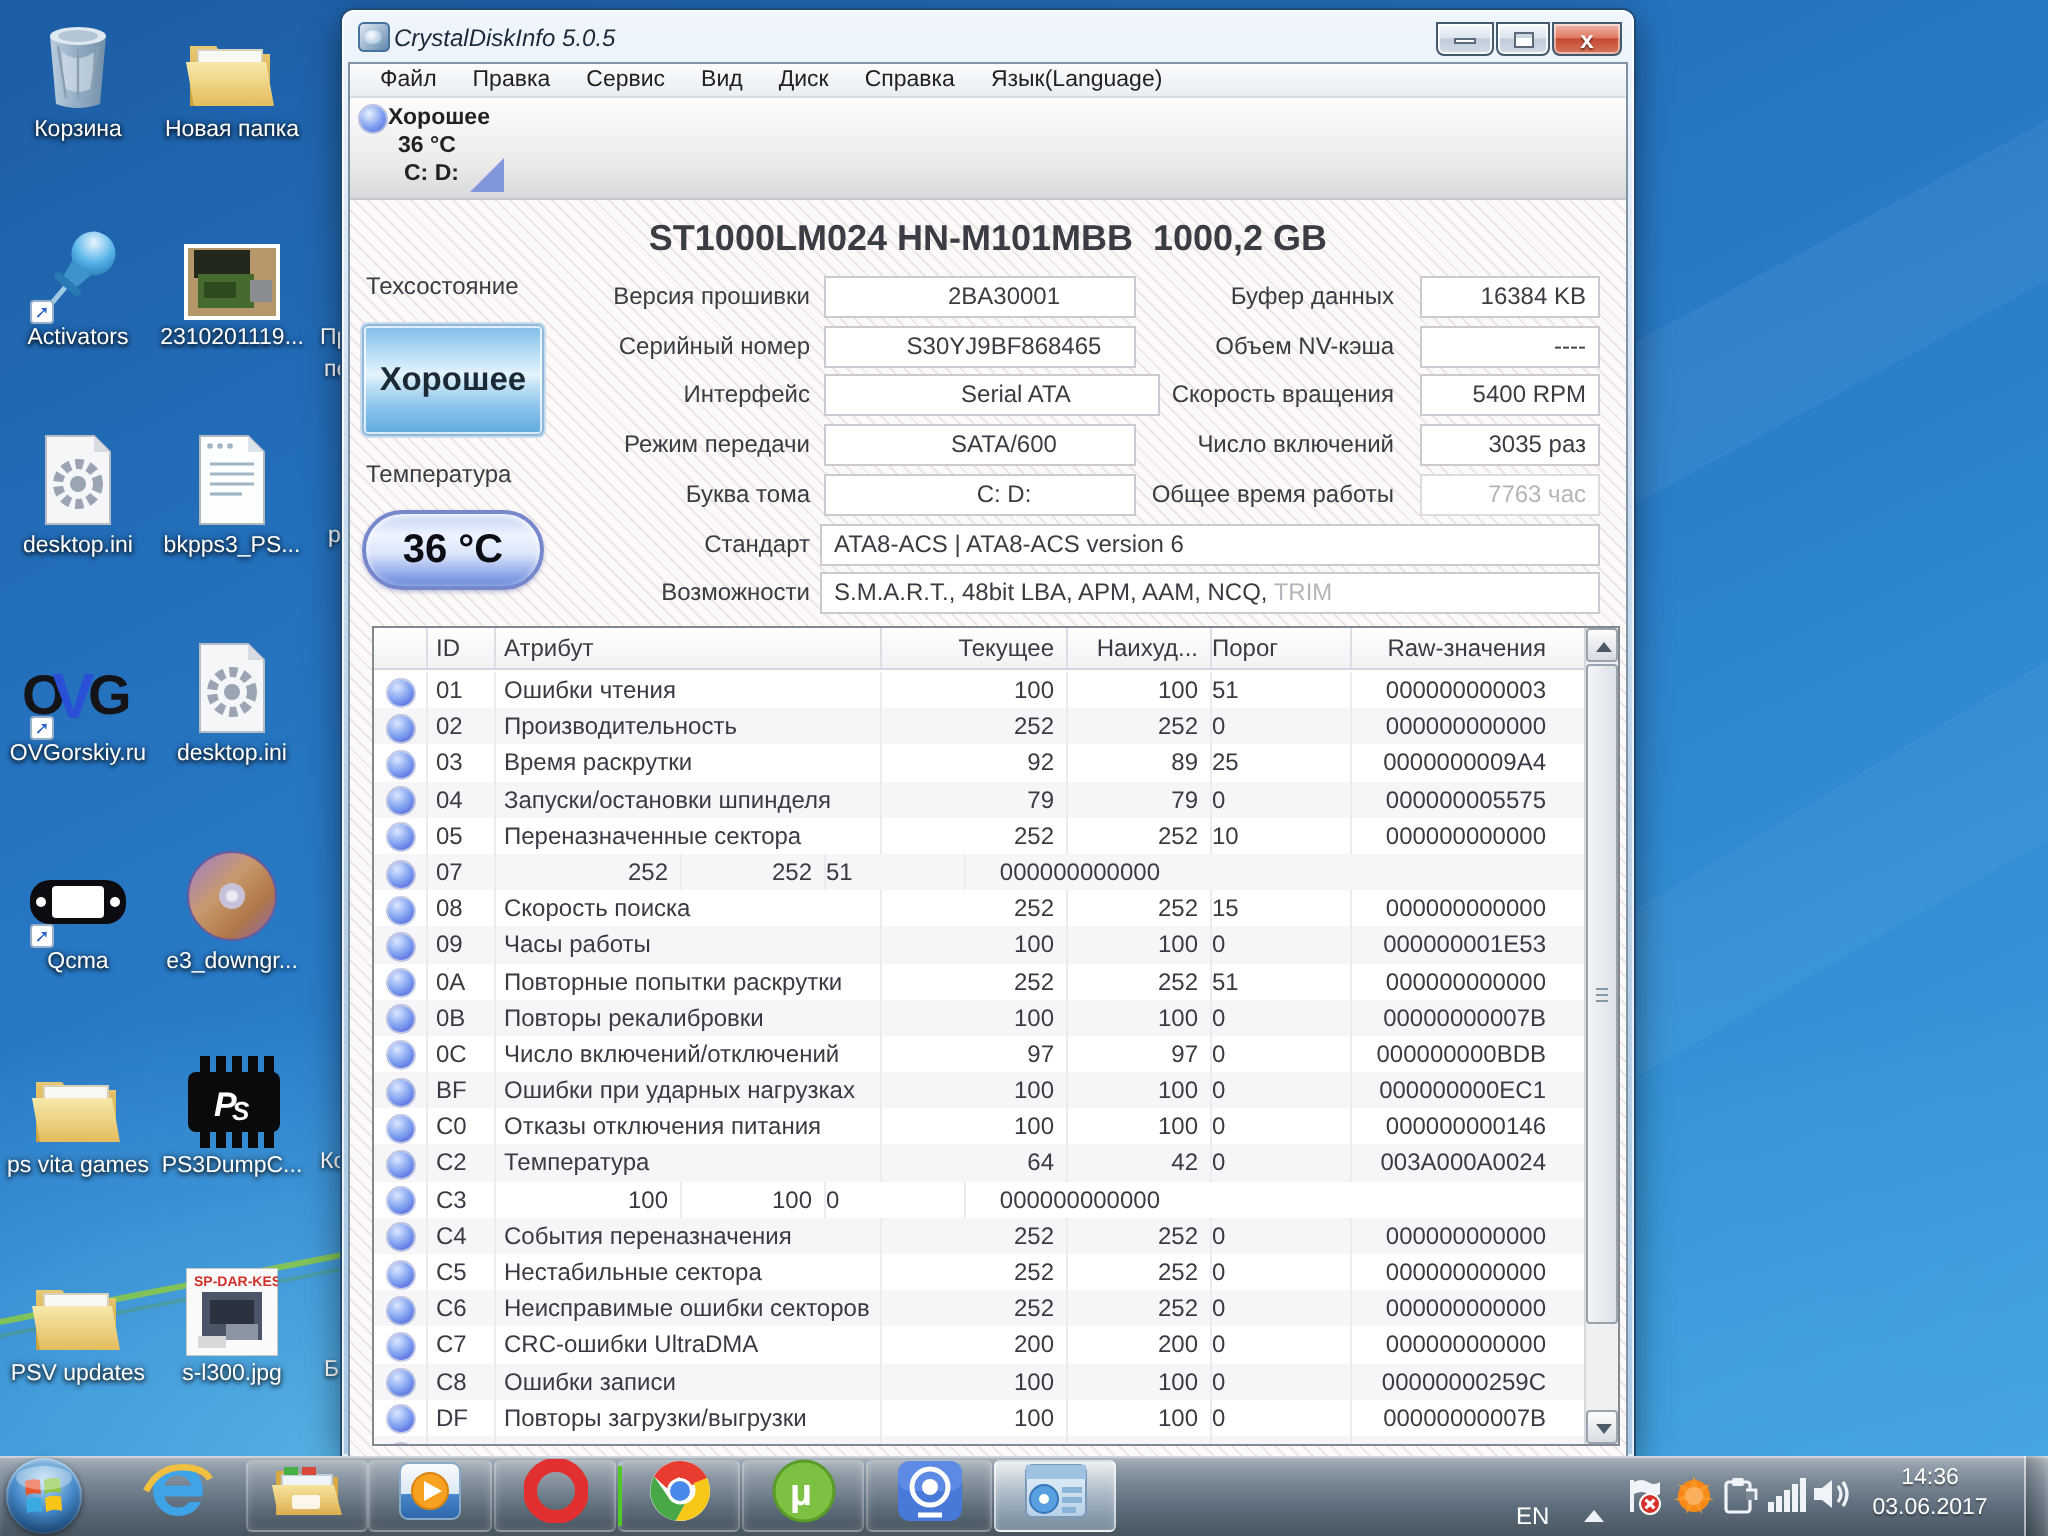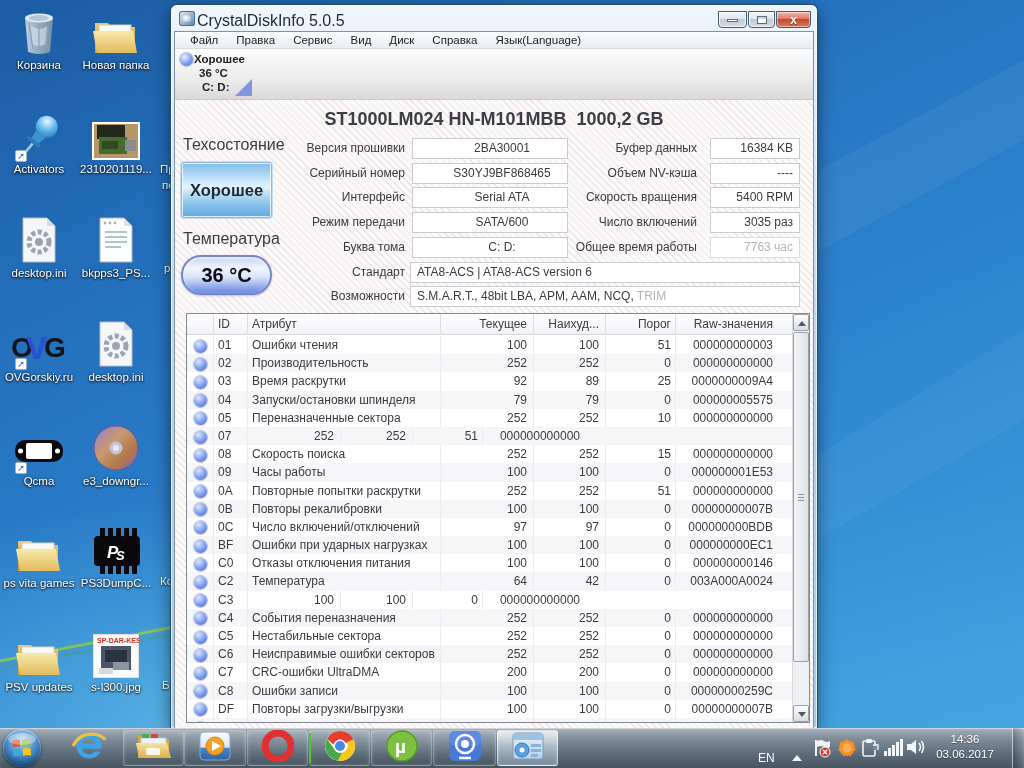--- a/index.html
+++ b/index.html
@@ -16,21 +16,21 @@
   .shortcut-badge { position:absolute; left:22px; bottom:-2px; width:12px; height:12px; background:#fff; border:1px solid #9ab0c8; border-radius:2px; font-size:9px; line-height:10px; color:#2a64c8; }
   .frag { position:absolute; z-index:1; font-size:11.5px; color:#fff; text-shadow:0 1px 2px rgba(0,0,0,.9); }
 
   
   #win { position:absolute; left:171px; top:5px; width:646px; height:723px; z-index:5;
     border-radius:6px 6px 0 0;
     background:linear-gradient(#f0f6fc,#cfdff0 30%,#b9cfe6 60%,#accae4);
     box-shadow:0 0 0 1px #204a72, 0 5px 18px rgba(0,0,0,.5), inset 0 0 0 1px rgba(255,255,255,.7);
   }
   #titlebar { position:absolute; left:0; top:0; right:0; height:27px; }
-  #title-text { position:absolute; left:26px; top:7px; font-size:16px; color:#1c2a38; }
+  #title-text { position:absolute; left:26px; top:7px; font-size:12px; color:#1c2a38;font-style:italic; }
   #app-icon { position:absolute; left:8px; top:6px; width:16px; height:15px; border-radius:3px;
      background:linear-gradient(135deg,#e8eef4,#9ab4cc 55%,#5580aa); box-shadow:0 0 0 1px #46729c inset; }
   #app-icon:after { content:""; position:absolute; left:3px; top:4px; width:9px; height:7px; border-radius:50%; background:radial-gradient(circle at 40% 35%,#fff,#bcd2e8 60%,#88aacc); }
   .winbtn { position:absolute; top:6px; height:17px; border:1px solid #43596e; border-radius:0 0 4px 4px;
      background:linear-gradient(#f4f8fb,#dde6ee 45%,#bfccd9 50%,#d3dde7); box-shadow:inset 0 0 0 1px rgba(255,255,255,.8); }
   #btn-min { right:70px; width:29px; }
   #btn-max { right:42px; width:27px; }
   #btn-close { right:6px; width:35px; background:linear-gradient(#f2b8ac,#e07a62 45%,#c44b32 50%,#d8765c); box-shadow:inset 0 0 0 1px rgba(255,255,255,.5); }
   #btn-min i { position:absolute; left:8px; right:8px; bottom:5px; height:3px; background:#fff; border:1px solid #5a6a78; }
   #btn-max i { position:absolute; left:8px; top:4px; width:10px; height:8px; border:1px solid #5a6a78; background:#fff; box-shadow:inset 0 2px #cdd8e2; }
@@ -46,21 +46,21 @@
   #disk-status-line { position:absolute; left:15px; top:1px; font-size:11.5px; font-weight:bold; color:#222; }
   #disk-temp-line { position:absolute; left:20px; top:15px; font-size:11.5px; font-weight:bold; color:#222; }
   #disk-letters-line { position:absolute; left:23px; top:29px; font-size:11.5px; font-weight:bold; color:#222; }
   #disk-sel-arrow { position:absolute; left:56px; top:27px; width:0; height:0; border-bottom:17px solid #8296dc; border-left:17px solid transparent; }
 
   #main { position:absolute; left:0; right:0; top:68px; bottom:0;
     background:#fcf9f9;
     background-image:repeating-linear-gradient(45deg, rgba(214,198,206,.4) 0px, rgba(214,198,206,.4) 1px, transparent 1px, transparent 5px); }
   #disk-heading { position:absolute; left:0; right:0; top:9px; text-align:center; font-size:18px; font-weight:bold; color:#3c3c44; white-space:pre; }
 
-  .side-label { position:absolute; font-size:16px; color:#3b3b42; }
+  .side-label { position:absolute; font-size:12px; color:#3b3b42; }
   #health-button { position:absolute; left:6px; top:62px; width:91px; height:56px; border:1px solid #90b8da; border-radius:3px;
     background:linear-gradient(#7fbce8 0%,#b8ddf6 25%,#e4f4fe 45%,#c2e2f6 55%,#8cc4ec 75%,#5fa9dd 100%);
     box-shadow:inset 0 0 0 1px rgba(255,255,255,.75), 0 0 0 1px #c8dcee;
     text-align:center; font-size:16.5px; font-weight:bold; color:#1c2a36; line-height:54px; }
   #temp-button { position:absolute; left:6px; top:155px; width:91px; height:40px; border:2px solid #7787cc; border-radius:20px;
     background:linear-gradient(#c6d4f2 0%,#eef4ff 30%,#dce6fa 55%,#8ca6e8 85%,#6888dc 100%);
     box-shadow:inset 0 1px 3px rgba(255,255,255,.95), 0 1px 2px rgba(40,60,140,.3);
     text-align:center; font-size:20px; font-weight:bold; color:#0c0c14; line-height:36px; }
 
   .fl-label { position:absolute; width:160px; text-align:right; font-size:12px; color:#3b3b42; }
@@ -79,21 +79,21 @@
   .tr { display:flex; height:18.2px; }
   .tr:nth-child(even) { background:#f6f6f8; }
   .td { font-size:12px; color:#3a3a42; border-right:1px solid #ececf0; padding-top:2px; white-space:nowrap; overflow:hidden; }
   .dot-cell { display:flex; align-items:center; justify-content:center; }
   .status-dot { width:13px; height:13px; border-radius:50%; background:radial-gradient(circle at 35% 28%,#dce8ff,#7e9ff0 52%,#4656d4); box-shadow:0 0 0 1px rgba(60,80,170,.3); }
   .c-id { width:34px; padding-left:4px; }
   .c-dot { width:27px; }
   .c-attr { width:193px; padding-left:4px; }
   .c-cur { width:93px; text-align:right; padding-right:6px; }
   .c-worst { width:72px; text-align:right; padding-right:6px; }
-  .c-thr { width:70px; text-align:right; padding-right:4px; }
+  .c-thr { width:70px; padding-right:4px; }
   .c-raw { width:115px; text-align:right; padding-right:18px; border-right:none !important; }
 
   #vscroll { position:absolute; right:0; top:0; width:17px; bottom:0; background:#f0f0f2; border-left:1px solid #d8d8dc; }
   .sbtn { position:absolute; left:0; right:0; height:17px; background:linear-gradient(#fdfdfd,#d8dce1); border:1px solid #9aa4ae; border-radius:2px; }
   #sb-up { top:0; } #sb-down { bottom:0; }
   .sbtn i { position:absolute; left:4px; width:0; height:0; }
   #sb-up i { top:6px; border-left:4px solid transparent; border-right:4px solid transparent; border-bottom:5px solid #4a5a66; }
   #sb-down i { top:6px; border-left:4px solid transparent; border-right:4px solid transparent; border-top:5px solid #4a5a66; }
   #sb-thumb { position:absolute; left:0; right:0; top:18px; height:330px; background:linear-gradient(90deg,#f2f4f6,#dde2e8); border:1px solid #98a2ac; border-radius:2px; }
   #sb-thumb i { position:absolute; left:4px; right:4px; top:50%; height:1px; background:#8a96a2; box-shadow:0 -3px #8a96a2, 0 3px #8a96a2; }
@@ -407,21 +407,21 @@
       <div class="side-label" style="left:8px; top:36px;">Техсостояние</div>
       <div id="health-button">Хорошее</div>
       <div class="side-label" style="left:8px; top:130px;">Температура</div>
       <div id="temp-button">36 °C</div>
       <div id="fields-layer">
           <div class="fl-label" style="top: 41px; left: 70px;">Версия прошивки</div>
           <div class="fl-box center" style="top: 38px; left: 237px; width: 156px;"><span>2BA30001</span></div>
           <div class="fl-label" style="top: 65.7px; left: 70px;">Серийный номер</div>
           <div class="fl-box center" style="top: 62.7px; left: 237px; width: 156px;"><span>S30YJ9BF868465</span></div>
           <div class="fl-label" style="top: 90.4px; left: 70px;">Интерфейс</div>
-          <div class="fl-box center" style="top: 87.4px; left: 237px; width: 156px;"><span>Serial ATA</span></div>
+          <div class="fl-box center" style="top: 87.4px; left: 237px; width: 168px;"><span>Serial ATA</span></div>
           <div class="fl-label" style="top: 115.1px; left: 70px;">Режим передачи</div>
           <div class="fl-box center" style="top: 112.1px; left: 237px; width: 156px;"><span>SATA/600</span></div>
           <div class="fl-label" style="top: 139.8px; left: 70px;">Буква тома</div>
           <div class="fl-box center" style="top: 136.8px; left: 237px; width: 156px;"><span>C: D:</span></div>
           <div class="fl-label" style="top: 41px; left: 362px;">Буфер данных</div>
           <div class="fl-box right" style="top: 38px; left: 535px; width: 90px;"><span>16384 KB</span></div>
           <div class="fl-label" style="top: 65.7px; left: 362px;">Объем NV-кэша</div>
           <div class="fl-box right" style="top: 62.7px; left: 535px; width: 90px;"><span>----</span></div>
           <div class="fl-label" style="top: 90.4px; left: 362px;">Скорость вращения</div>
           <div class="fl-box right" style="top: 87.4px; left: 535px; width: 90px;"><span>5400 RPM</span></div>

